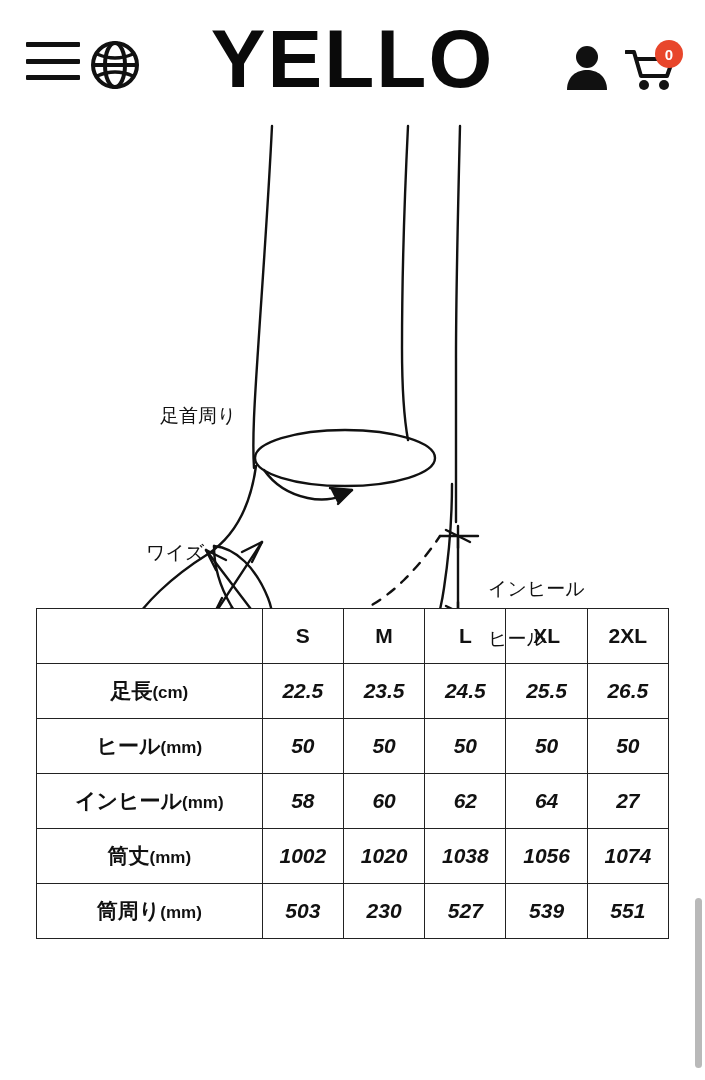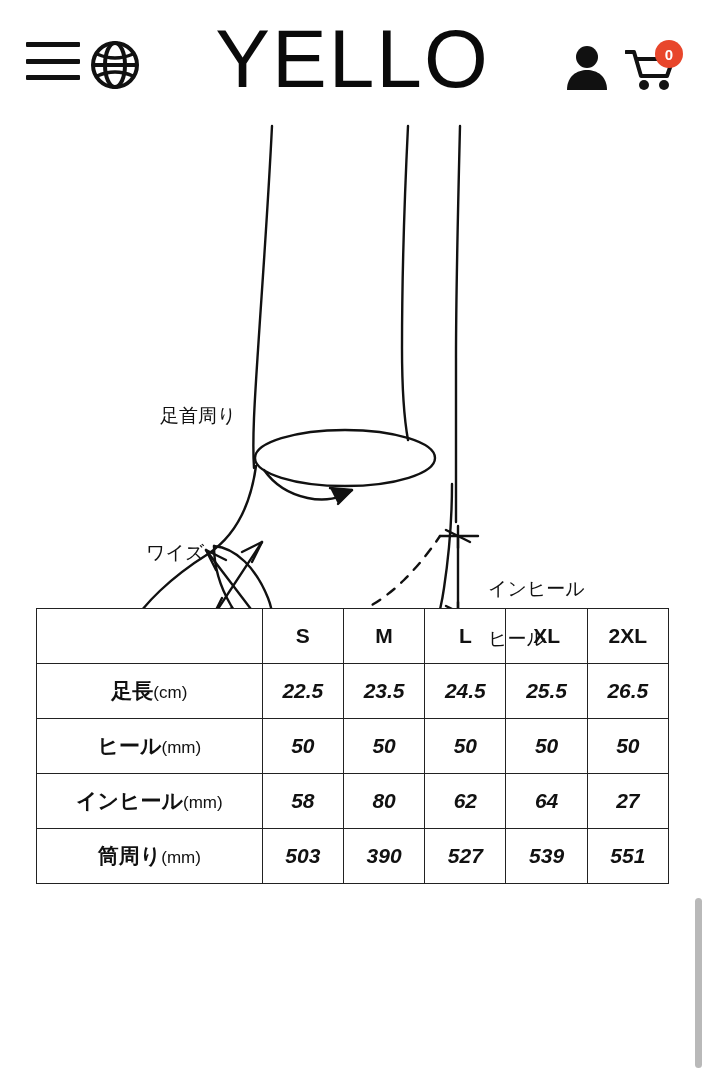--- a/index.html
+++ b/index.html
@@ -50,21 +50,21 @@
     height: 50px;
     cursor: pointer;
   }
   .brand {
     position: absolute;
     left: 0;
     right: 0;
     top: 18px;
     text-align: center;
     font-size: 82px;
-    font-weight: 400;
+    font-weight: 700;
     letter-spacing: 2px;
     line-height: 1;
     font-family: "Liberation Sans", sans-serif;
     color: #0a0a0a;
   }
   .account {
     position: absolute;
     right: 96px;
     top: 44px;
     width: 44px;
@@ -140,21 +140,21 @@
   }
   table.size-table col.c-label { width: 225px; }
   table.size-table col.c-size { width: 81px; }
   td.row-label {
     text-align: center;
     font-size: 22px;
     font-weight: 700;
   }
   td.row-label .unit {
     font-size: 17px;
-    font-weight: 400;
+    font-weight: 700;
   }
   td.val {
     font-size: 21px;
     font-weight: 400;
     font-style: italic;
   }
   th.size-head {
     font-size: 22px;
     font-weight: 700;
   }
@@ -307,29 +307,37 @@
         <td class="row-label"><span>ヒール</span><span class="unit">(mm)</span></td>
         <td class="val">50</td>
         <td class="val">50</td>
         <td class="val">50</td>
         <td class="val">50</td>
         <td class="val">50</td>
       </tr>
       <tr>
         <td class="row-label"><span>インヒール</span><span class="unit">(mm)</span></td>
         <td class="val">58</td>
-        <td class="val">80</td>
+        <td class="val">60</td>
         <td class="val">62</td>
         <td class="val">64</td>
         <td class="val">27</td>
       </tr>
       <tr>
+        <td class="row-label"><span>筒丈</span><span class="unit">(mm)</span></td>
+        <td class="val">1002</td>
+        <td class="val">1020</td>
+        <td class="val">1038</td>
+        <td class="val">1056</td>
+        <td class="val">1074</td>
+      </tr>
+      <tr>
         <td class="row-label"><span>筒周り</span><span class="unit">(mm)</span></td>
         <td class="val">503</td>
-        <td class="val">390</td>
+        <td class="val">230</td>
         <td class="val">527</td>
         <td class="val">539</td>
         <td class="val">551</td>
       </tr>
     </tbody>
   </table>
 </div>
 
 <div class="scrollbar-track"></div>
 <div class="scrollbar-thumb"></div>

